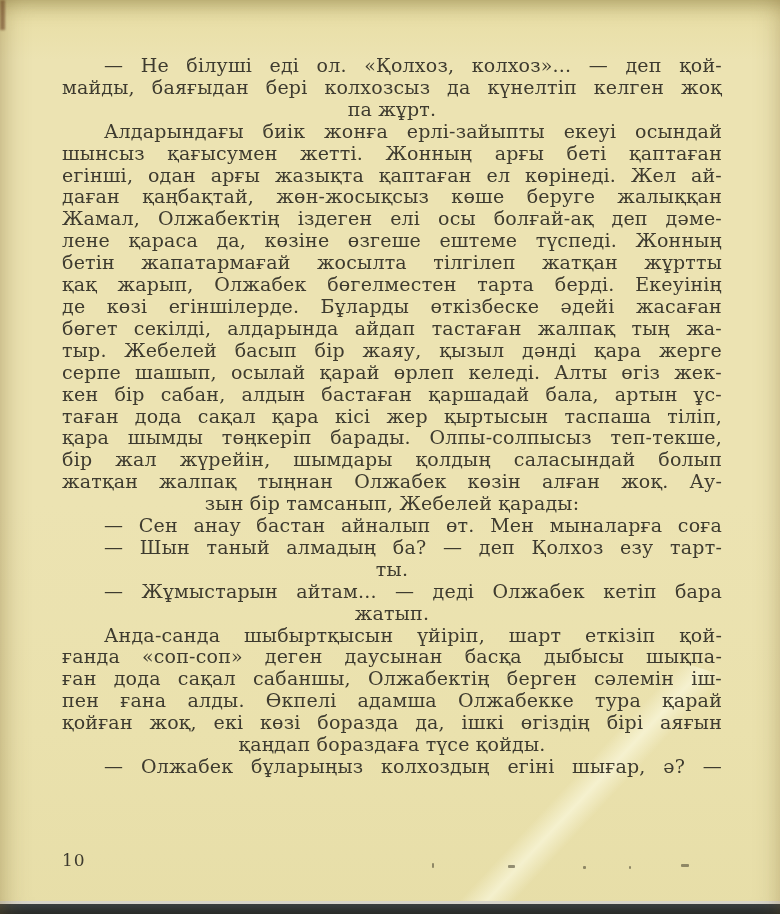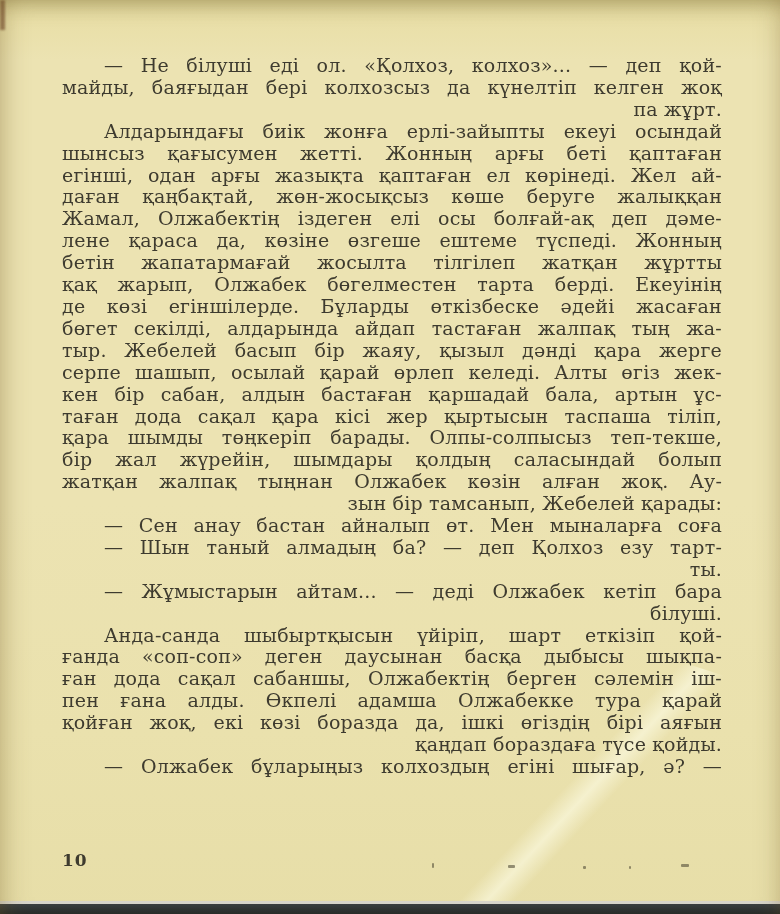--- a/index.html
+++ b/index.html
@@ -58,33 +58,33 @@
     top: 55px;
     width: 660px;
     font-size: 19px;
     line-height: 21.9px;
     color: #3e3b2f;
     letter-spacing: 0.2px;
   }
   .paragraph { margin: 0; }
   .line {
     white-space: normal;
-    text-align: right;
+    text-align: center;
   }
   .line.j {
     text-align: justify;
     text-align-last: justify;
   }
   .line.indent { padding-left: 42px; }
   .page-number {
     position: absolute;
     left: 62px;
     top: 850px;
     font-size: 17px;
-    font-weight: bold;
+    font-weight: normal;
     color: #3e3b2f;
     letter-spacing: 1px;
   }
   
   .speck {
     position: absolute;
     background: rgba(70, 64, 45, 0.55);
     border-radius: 1px;
   }
   .s1 { left: 432px; top: 863px; width: 2px; height: 5px; }
@@ -143,21 +143,21 @@
       </div>
       <div class="paragraph">
         <div class="line j indent">— Сен анау бастан айналып өт. Мен мыналарға соға</div>
       </div>
       <div class="paragraph">
         <div class="line j indent">— Шын таный алмадың ба? — деп Қолхоз езу тарт-</div>
         <div class="line">ты.</div>
       </div>
       <div class="paragraph">
         <div class="line j indent">— Жұмыстарын айтам... — деді Олжабек кетіп бара</div>
-        <div class="line">білуші.</div>
+        <div class="line">жатып.</div>
       </div>
       <div class="paragraph">
         <div class="line j indent">Анда-санда шыбыртқысын үйіріп, шарт еткізіп қой-</div>
         <div class="line j">ғанда «соп-соп» деген даусынан басқа  дыбысы  шықпа-</div>
         <div class="line j">ған дода сақал сабаншы, Олжабектің берген сәлемін іш-</div>
         <div class="line j">пен ғана алды. Өкпелі адамша  Олжабекке тура қарай</div>
         <div class="line j">қойған жоқ, екі көзі боразда да, ішкі өгіздің бірі  аяғын</div>
         <div class="line">қаңдап бораздаға түсе қойды.</div>
       </div>
       <div class="paragraph">

